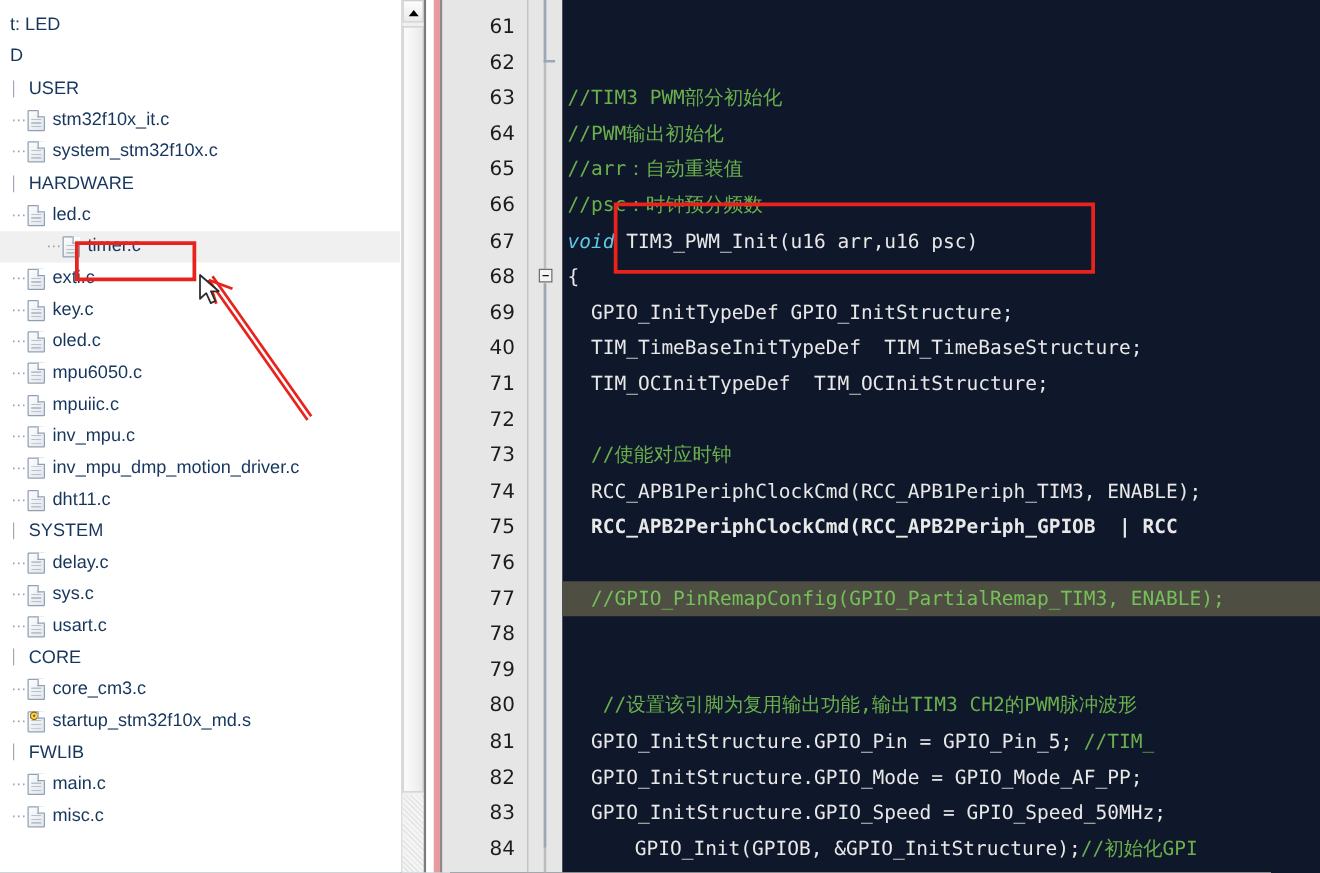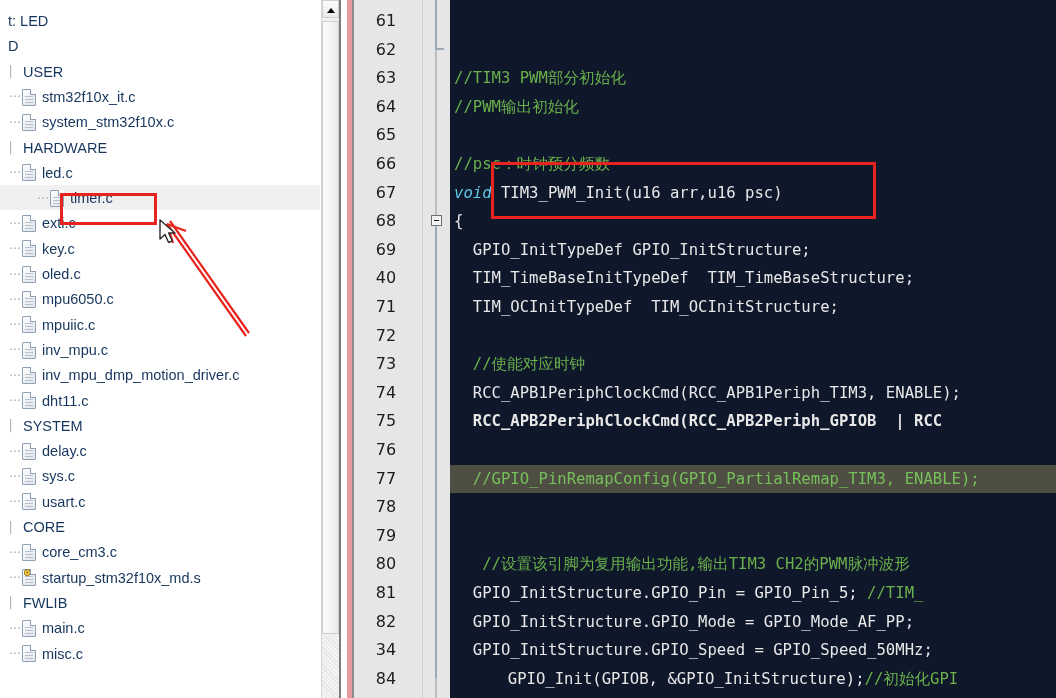--- a/index.html
+++ b/index.html
@@ -186,21 +186,21 @@
     left: 90px; top: 0;
     right: 0; height: 698px;
     background: #0f172a;
     overflow: hidden;
   }
 
   .ln {
     position: absolute;
     right: 10px;
     width: 52px;
-    text-align: center;
+    text-align: right;
     font-family: "DejaVu Sans", sans-serif;
     font-size: 16px;
     color: #1c1c1c;
     height: 28.6px;
     line-height: 28.6px;
   }
 
   .cl {
     position: absolute;
     left: 0; right: 0;
@@ -321,36 +321,37 @@
         <div class="ln" style="top: 350.2px;">73</div>
         <div class="ln" style="top: 378.8px;">74</div>
         <div class="ln" style="top: 407.4px;">75</div>
         <div class="ln" style="top: 436px;">76</div>
         <div class="ln" style="top: 464.6px;">77</div>
         <div class="ln" style="top: 493.2px;">78</div>
         <div class="ln" style="top: 521.8px;">79</div>
         <div class="ln" style="top: 550.4px;">80</div>
         <div class="ln" style="top: 579px;">81</div>
         <div class="ln" style="top: 607.6px;">82</div>
-        <div class="ln" style="top: 636.2px;">34</div>
+        <div class="ln" style="top: 636.2px;">83</div>
         <div class="ln" style="top: 664.8px;">84</div>
         <div class="ln" style="top: 693.4px;">85</div>
       </div>
     <div id="fold-col">
       <div class="sep"></div>
     <div class="fold-line" style="left: 12px; top: 0px; height: 50px;"></div>
         <div class="fold-elbow" style="left: 12px; top: 48px;"></div>
         <div class="fold-box" style="left: 8px; top: 215.2px;"></div>
         <div class="fold-line" style="left: 12px; top: 227.2px; height: 450.8px;"></div>
       </div>
     <div id="code-area">
         <div class="cl" style="top: 7px;"></div>
         <div class="cl" style="top: 35.6px;"></div>
         <div class="cl" style="top: 64.2px;"><span class="cm">//TIM3 PWM部分初始化</span></div>
         <div class="cl" style="top: 92.8px;"><span class="cm">//PWM输出初始化</span></div>
+        <div class="cl" style="top: 121.4px;"><span class="cm">//arr：自动重装值</span></div>
         <div class="cl" style="top: 150px;"><span class="cm">//psc：时钟预分频数</span></div>
         <div class="cl" style="top: 178.6px;"><span class="kw">void</span><span class="pl"> TIM3_PWM_Init(u16 arr,u16 psc)</span></div>
         <div class="cl" style="top: 207.2px;"><span class="pl">{</span></div>
         <div class="cl" style="top: 235.8px;"><span class="pl">  GPIO_InitTypeDef GPIO_InitStructure;</span></div>
         <div class="cl" style="top: 264.4px;"><span class="pl">  TIM_TimeBaseInitTypeDef  TIM_TimeBaseStructure;</span></div>
         <div class="cl" style="top: 293px;"><span class="pl">  TIM_OCInitTypeDef  TIM_OCInitStructure;</span></div>
         <div class="cl" style="top: 321.6px;"></div>
         <div class="cl" style="top: 350.2px;"><span class="cm">  //使能对应时钟</span></div>
         <div class="cl" style="top: 378.8px;"><span class="pl">  RCC_APB1PeriphClockCmd(RCC_APB1Periph_TIM3, ENABLE);</span></div>
         <div class="cl" style="top: 407.4px; font-weight: bold;"><span class="pl">  RCC_APB2PeriphClockCmd(RCC_APB2Periph_GPIOB  | RCC</span></div>

